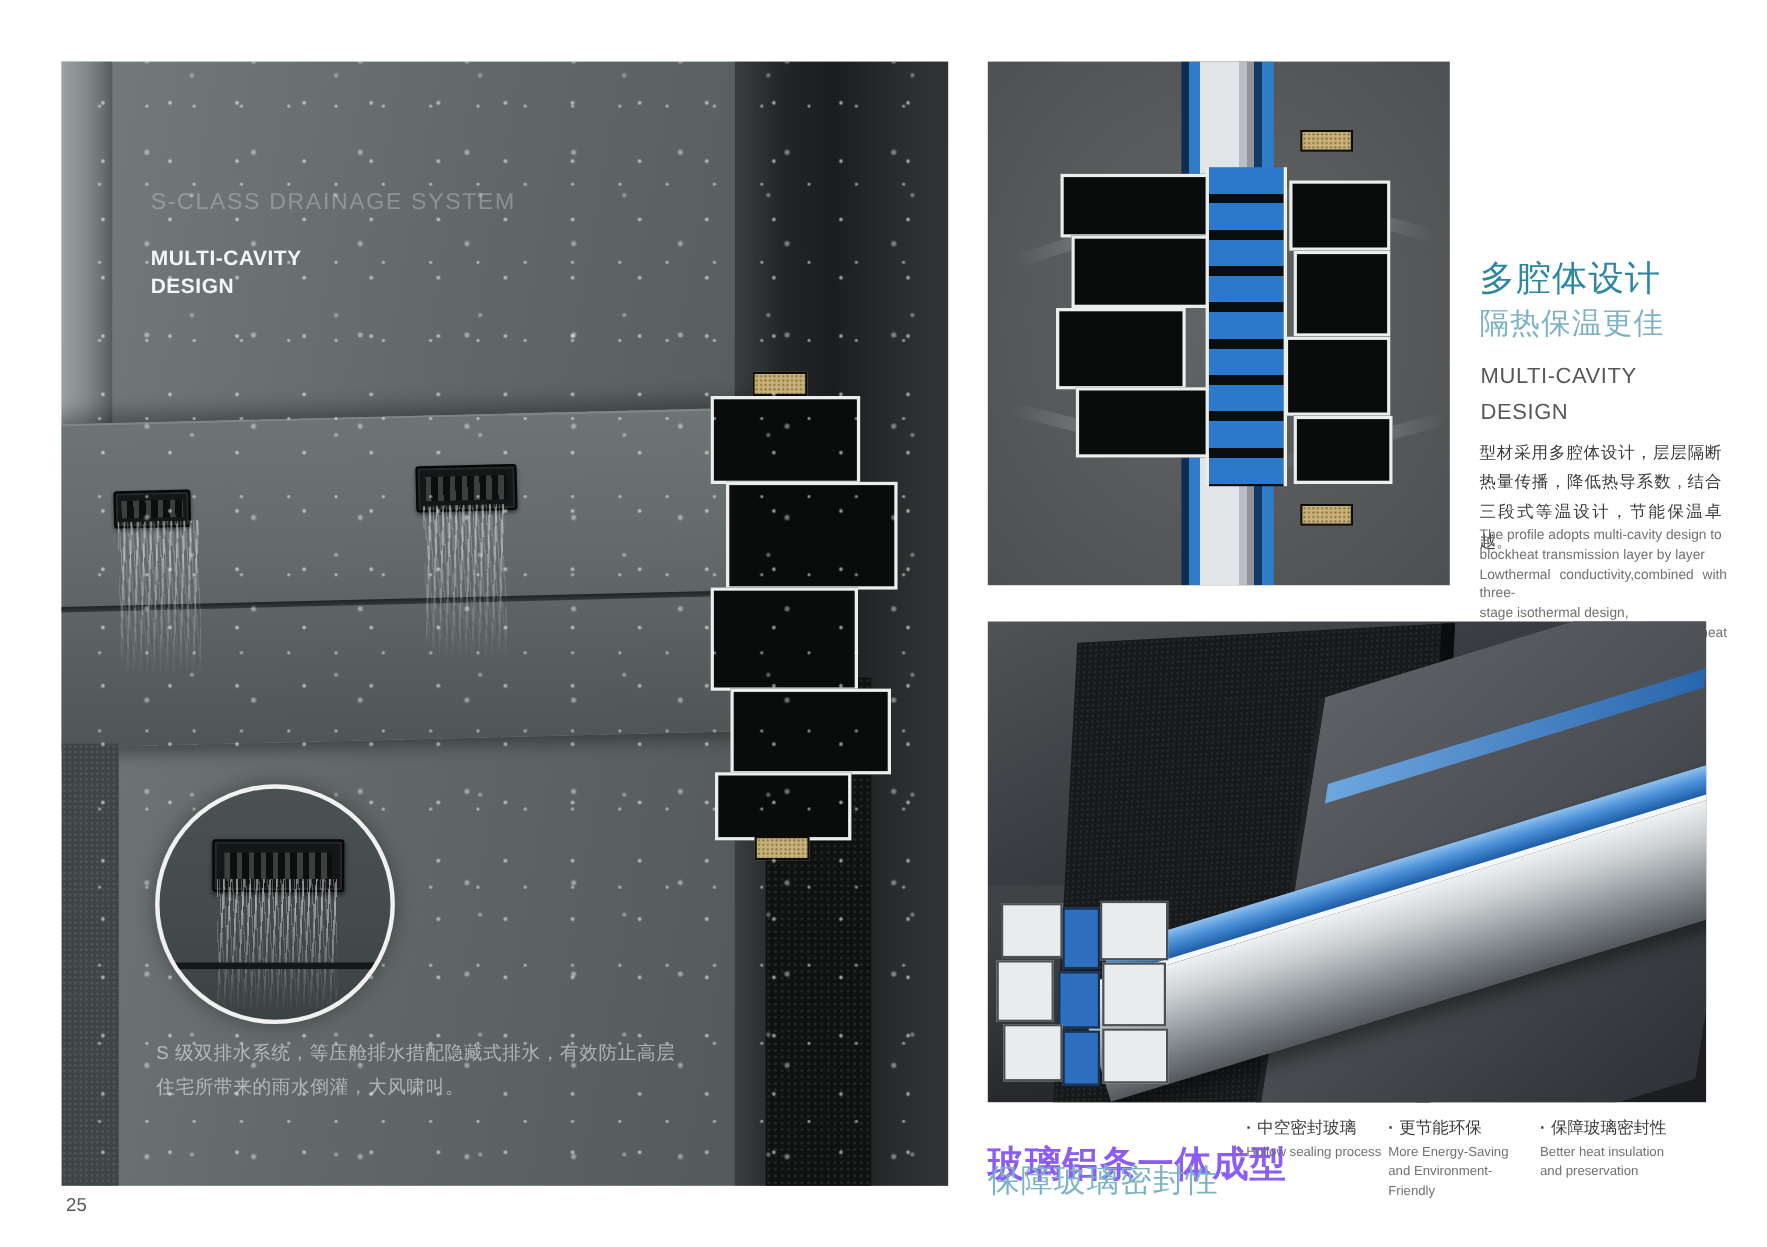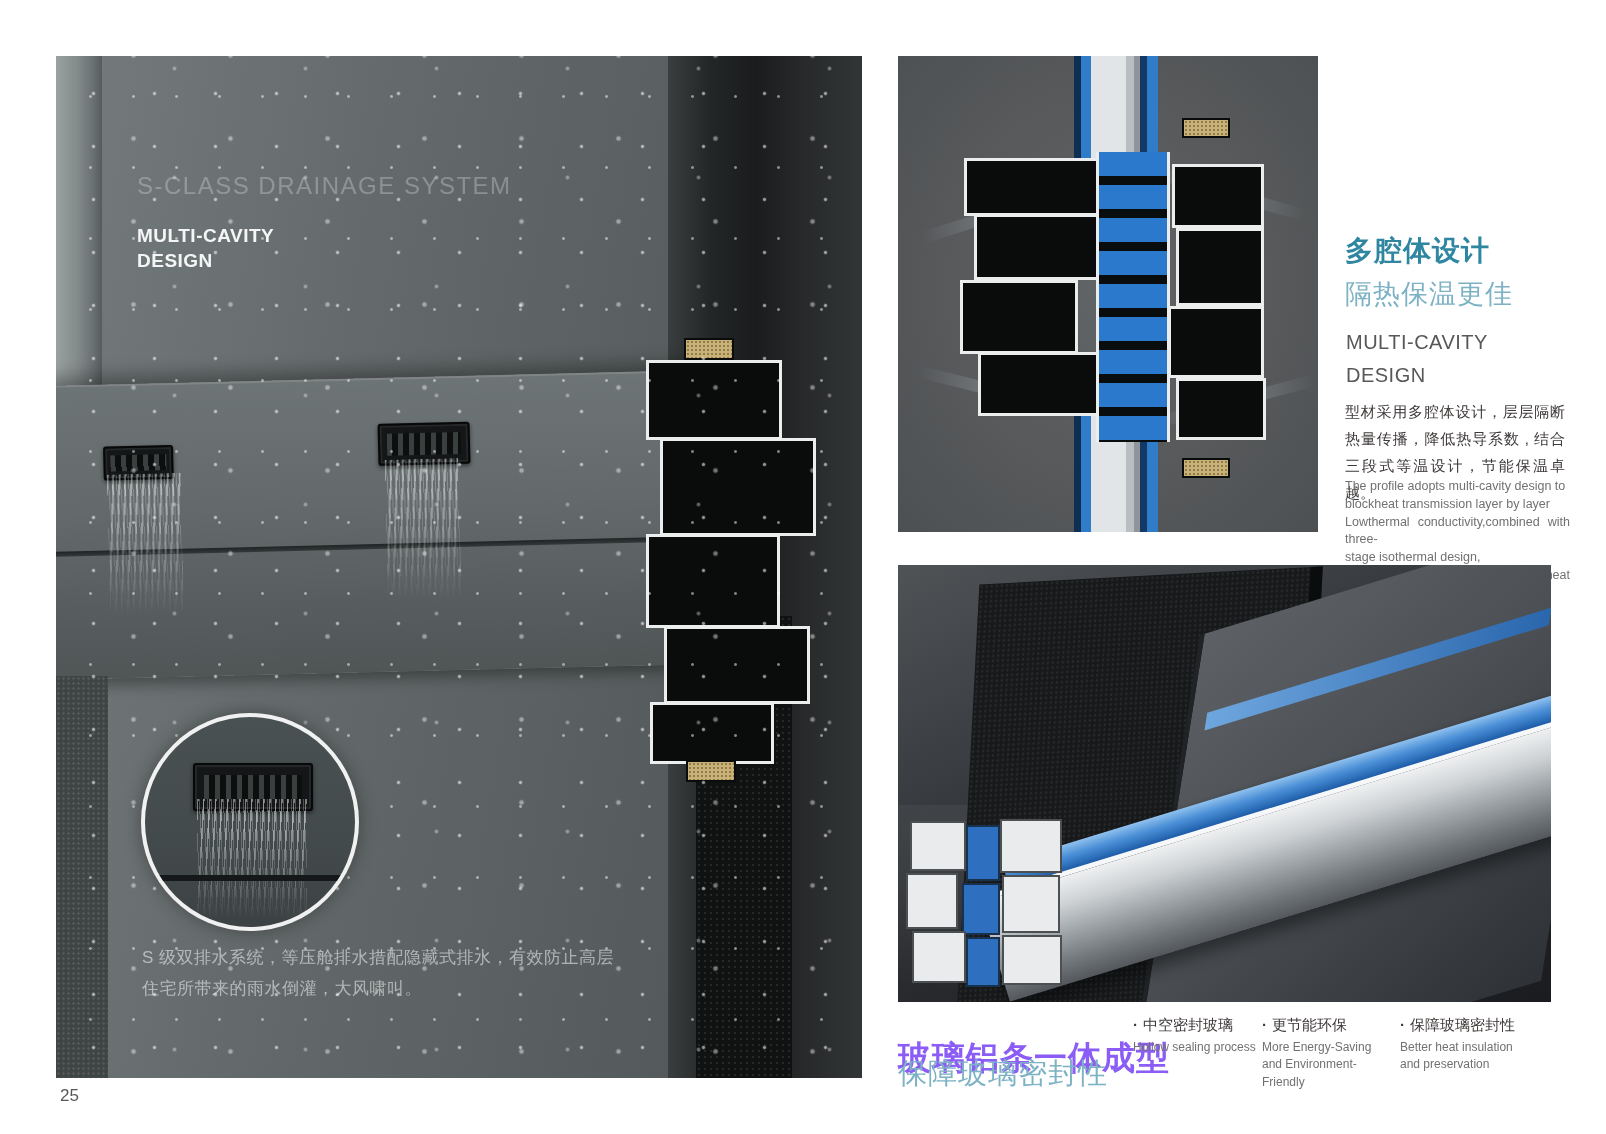--- a/index.html
+++ b/index.html
@@ -57,21 +57,21 @@
     background-size:4px 4px;border:2px solid #0a0b0b;}
 
   
   .callout-circle{left:85px;top:657px;width:210px;height:210px;border-radius:50%;
     border:4px solid rgba(255,255,255,.92);overflow:hidden;
     background:linear-gradient(180deg,#4a5152 0%,#434a4b 60%,#3c4243 100%);
     box-shadow:0 0 18px rgba(0,0,0,.35);}
   .callout-line{position:absolute;left:0;top:158px;width:100%;height:6px;background:#151818;}
 
   .left-title-zh{left:79px;top:62px;font-size:41px;font-weight:bold;color:#fdfefe;letter-spacing:2px;}
-  .left-title-en{left:81px;top:116px;font-size:24px;color:rgba(235,240,240,.30);letter-spacing:1.5px;}
+  .left-title-en{left:81px;top:116px;font-size:21px;color:rgba(235,240,240,.30);letter-spacing:1.5px;}
   .left-subtitle{left:81px;top:168px;font-size:19px;font-weight:bold;color:#f4f6f6;
     letter-spacing:.5px;line-height:1.3;white-space:pre-line;}
   .left-caption{left:86px;top:886px;width:480px;font-size:17px;line-height:1.85;
     color:rgba(255,255,255,.52);letter-spacing:.5px;}
   .page-number{left:60px;top:1086px;font-size:17px;color:#595757;}
 
   
   .img-top-right{left:898px;top:56px;width:420px;height:476px;overflow:hidden;
     background:radial-gradient(ellipse at 50% 48%, #626567 0%, #57595b 55%, #4d5052 100%);}
   .glass-col{left:176px;width:84px;height:132px;
@@ -103,21 +103,21 @@
     background:linear-gradient(180deg,#8fc0ee 0%,#4a8fd6 45%,#1e5fae 100%);
     box-shadow:0 2px 6px rgba(0,0,0,.4);}
   .br-sill{left:96px;top:330px;width:600px;height:104px;transform:rotate(-17deg);
     transform-origin:left center;
     background:linear-gradient(180deg,#eef0f1 0%,#cdd1d4 26%,#9aa0a4 55%,#6e7377 82%,#54585c 100%);
     border-top:5px solid #f6f7f8;box-shadow:0 10px 18px rgba(0,0,0,.45);}
   .br-cell{position:absolute;background:#e9ebec;border:2px solid #4c5053;}
   .br-cell-blue{position:absolute;background:#2e6fc0;border:2px solid #17314f;}
 
   
-  .col-heading-zh{left:1345px;top:232px;font-size:28px;font-weight:bold;color:#2e86a1;letter-spacing:1px;}
+  .col-heading-zh{left:1345px;top:232px;font-size:32px;font-weight:normal;color:#2e86a1;letter-spacing:1px;}
   .col-subheading-zh{left:1345px;top:276px;font-size:27px;color:#7cb2c4;letter-spacing:1px;}
   .col-heading-en{left:1346px;top:326px;font-size:20px;color:#595757;line-height:1.65;
     letter-spacing:.5px;white-space:pre-line;}
   .col-body-zh{left:1345px;top:398px;width:220px;font-size:15px;line-height:1.8;
     color:#3e3a39;text-align:justify;}
   .col-body-en{left:1345px;top:478px;width:225px;font-size:12.5px;line-height:1.42;
     color:#727171;white-space:pre-line;text-align:justify;}
 
   
   .bottom-heading-zh{left:898px;top:1036px;font-size:33px;font-weight:bold;color:#8b5cf6;letter-spacing:1px;}

